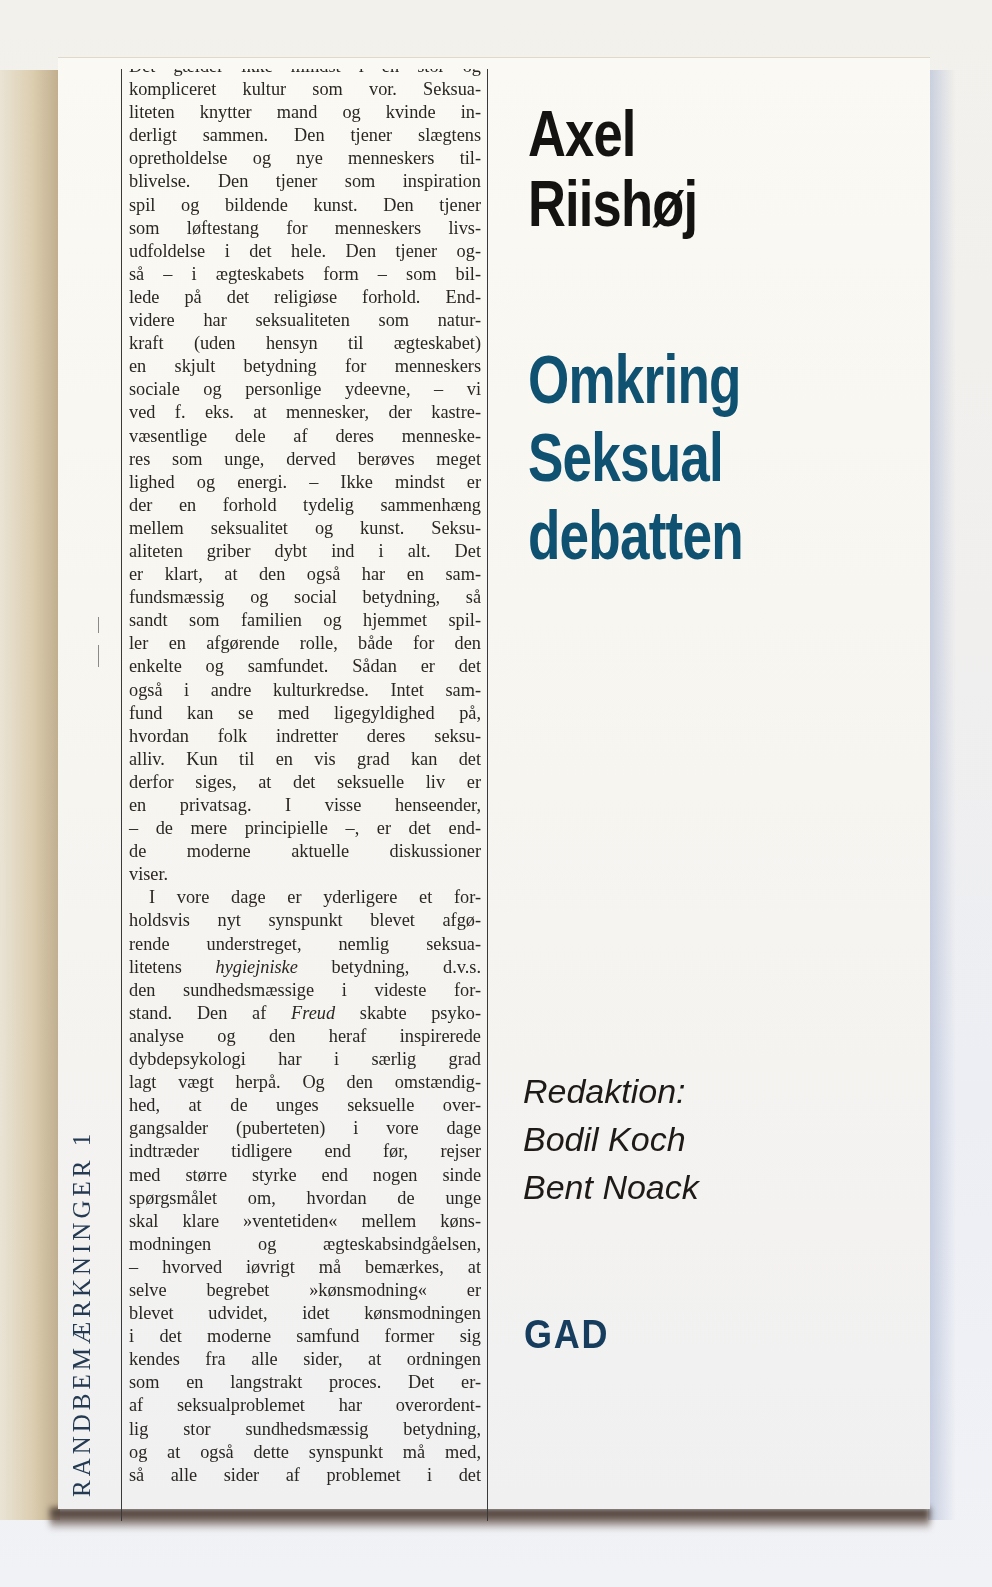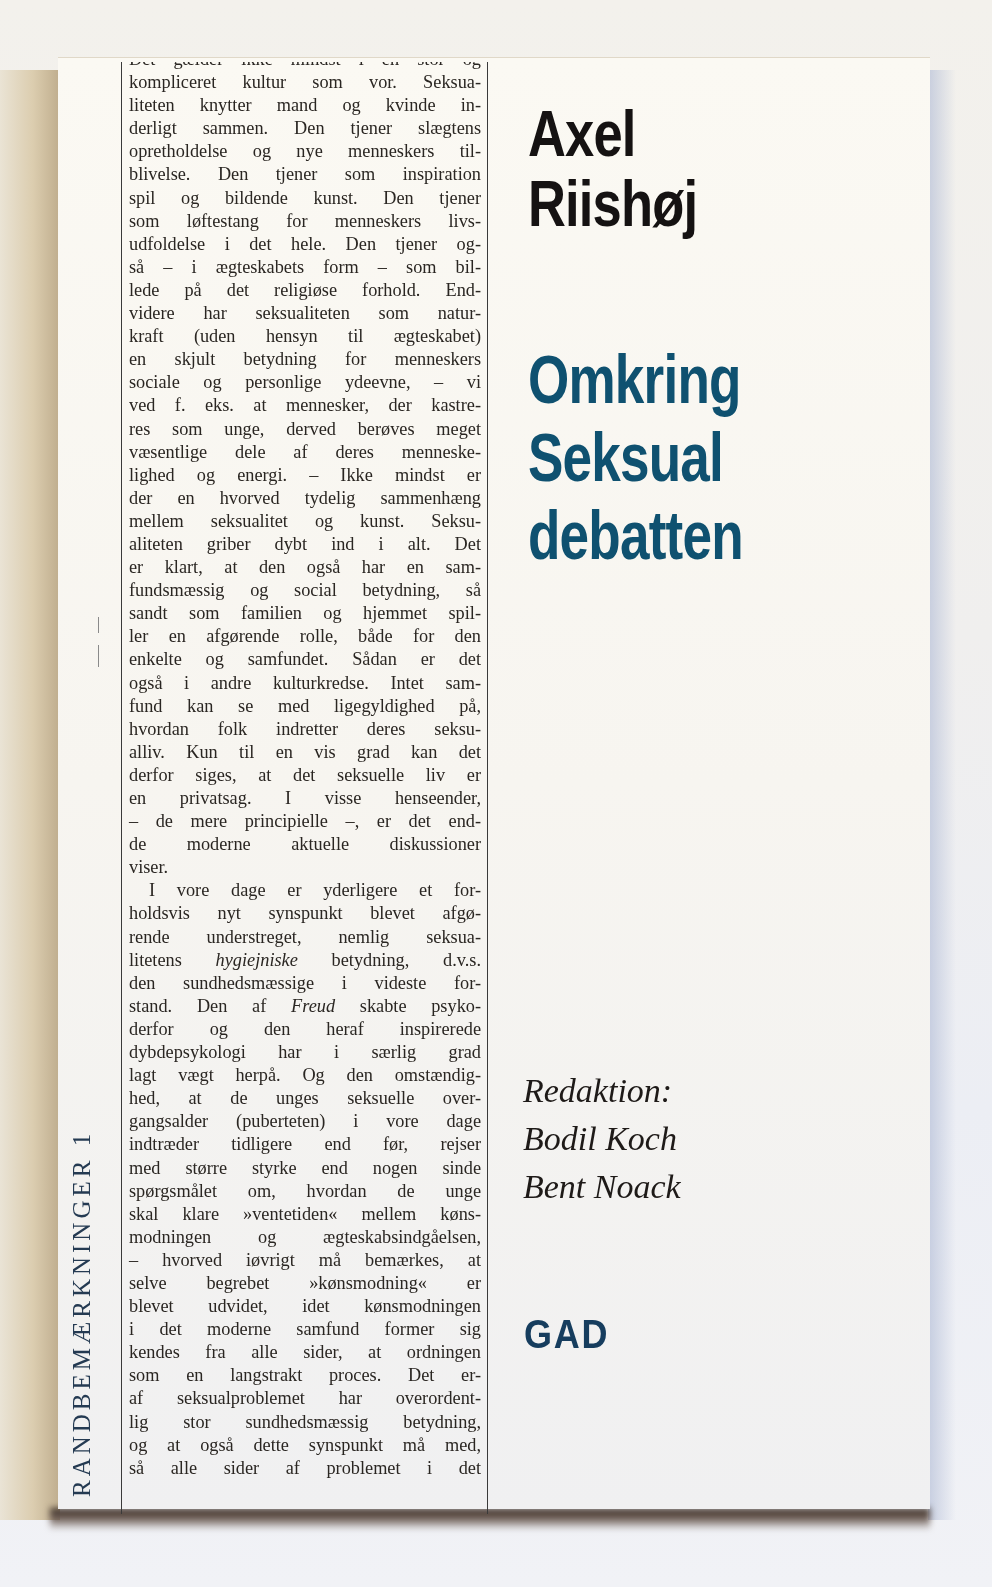--- a/index.html
+++ b/index.html
@@ -34,21 +34,21 @@
     position: absolute; left: 10px; top: 1440px;
     transform-origin: 0 0; transform: rotate(-90deg);
     white-space: nowrap;
     font-family: "Liberation Serif", serif;
     font-size: 25px; letter-spacing: 4px; color: #243a52;
   }
   .tick-mark {
     position: absolute; left: 40px; width: 1px; background: #8a8a8a;
   }
   .column {
-    position: absolute; left: 63px; top: 5px; width: 365px; height: 100%;
+    position: absolute; left: 63px; top: 12px; width: 365px; height: 100%;
     border-left: 1.5px solid #3a3a3a; border-right: 1.5px solid #3a3a3a;
     overflow: hidden;
   }
   .column-text {
     position: absolute; left: 7px; right: 6px; top: -14px;
     font-family: "Liberation Serif", serif;
     font-size: 18.3px; line-height: 23.1px; color: #2a2622;
   }
   .line { display: block; white-space: nowrap; text-align: justify; text-align-last: justify; }
   .line.last { text-align-last: left; }
@@ -62,21 +62,21 @@
     transform: scaleX(0.82); transform-origin: 0 0; letter-spacing: -1px;
   }
   .title {
     position: absolute; left: 0; top: 283px;
     font-family: "Liberation Sans", sans-serif; font-weight: bold;
     font-size: 68px; line-height: 78px; color: #0f5170;
     transform: scaleX(0.78); transform-origin: 0 0; letter-spacing: -1px;
   }
   .editors {
     position: absolute; left: -5px; top: 1010px;
-    font-family: Liberation Serif, serif; font-style: italic;
+    font-family: Liberation Sans, sans-serif; font-style: italic;
     font-size: 34px; line-height: 48px; color: #1e1a18;
   }
   .publisher {
     position: absolute; left: -4px; top: 1255px;
     font-family: "Liberation Sans", sans-serif; font-weight: bold;
     font-size: 40px; color: #163d5e; letter-spacing: 2px;
     transform: scaleX(0.9); transform-origin: 0 0;
   }
 </style>
 </head>
@@ -104,24 +104,24 @@
         <span class="line">spil og bildende kunst. Den tjener</span>
         <span class="line">som løftestang for menneskers livs-</span>
         <span class="line">udfoldelse i det hele. Den tjener og-</span>
         <span class="line">så – i ægteskabets form – som bil-</span>
         <span class="line">lede på det religiøse forhold. End-</span>
         <span class="line">videre har seksualiteten som natur-</span>
         <span class="line">kraft (uden hensyn til ægteskabet)</span>
         <span class="line">en skjult betydning for menneskers</span>
         <span class="line">sociale og personlige ydeevne, – vi</span>
         <span class="line">ved f. eks. at mennesker, der kastre-</span>
+        <span class="line">væsentlige dele af deres menneske-</span>
         <span class="line">res som unge, derved berøves meget</span>
-        <span class="line">væsentlige dele af deres menneske-</span>
         <span class="line">lighed og energi. – Ikke mindst er</span>
-        <span class="line">der en hvorved tydelig sammenhæng</span>
+        <span class="line">der en forhold tydelig sammenhæng</span>
         <span class="line">mellem seksualitet og kunst. Seksu-</span>
         <span class="line">aliteten griber dybt ind i alt. Det</span>
         <span class="line">er klart, at den også har en sam-</span>
         <span class="line">fundsmæssig og social betydning, så</span>
         <span class="line">sandt som familien og hjemmet spil-</span>
         <span class="line">ler en afgørende rolle, både for den</span>
         <span class="line">enkelte og samfundet. Sådan er det</span>
         <span class="line">også i andre kulturkredse. Intet sam-</span>
         <span class="line">fund kan se med ligegyldighed på,</span>
         <span class="line">hvordan folk indretter deres seksu-</span>
@@ -130,21 +130,21 @@
         <span class="line">en privatsag. I visse henseender,</span>
         <span class="line">– de mere principielle –, er det end-</span>
         <span class="line">de moderne aktuelle diskussioner</span>
         <span class="line last">viser.</span>
         <span class="line indent">I vore dage er yderligere et for-</span>
         <span class="line">holdsvis nyt synspunkt blevet afgø-</span>
         <span class="line">rende understreget, nemlig seksua-</span>
         <span class="line">litetens <em>hygiejniske</em> betydning, d.v.s.</span>
         <span class="line">den sundhedsmæssige i videste for-</span>
         <span class="line">stand. Den af <em>Freud</em> skabte psyko-</span>
-        <span class="line">derfor og den heraf inspirerede</span>
+        <span class="line">analyse og den heraf inspirerede</span>
         <span class="line">dybdepsykologi har i særlig grad</span>
         <span class="line">lagt vægt herpå. Og den omstændig-</span>
         <span class="line">hed, at de unges seksuelle over-</span>
         <span class="line">gangsalder (puberteten) i vore dage</span>
         <span class="line">indtræder tidligere end før, rejser</span>
         <span class="line">med større styrke end nogen sinde</span>
         <span class="line">spørgsmålet om, hvordan de unge</span>
         <span class="line">skal klare »ventetiden« mellem køns-</span>
         <span class="line">modningen og ægteskabsindgåelsen,</span>
         <span class="line">– hvorved iøvrigt må bemærkes, at</span>

